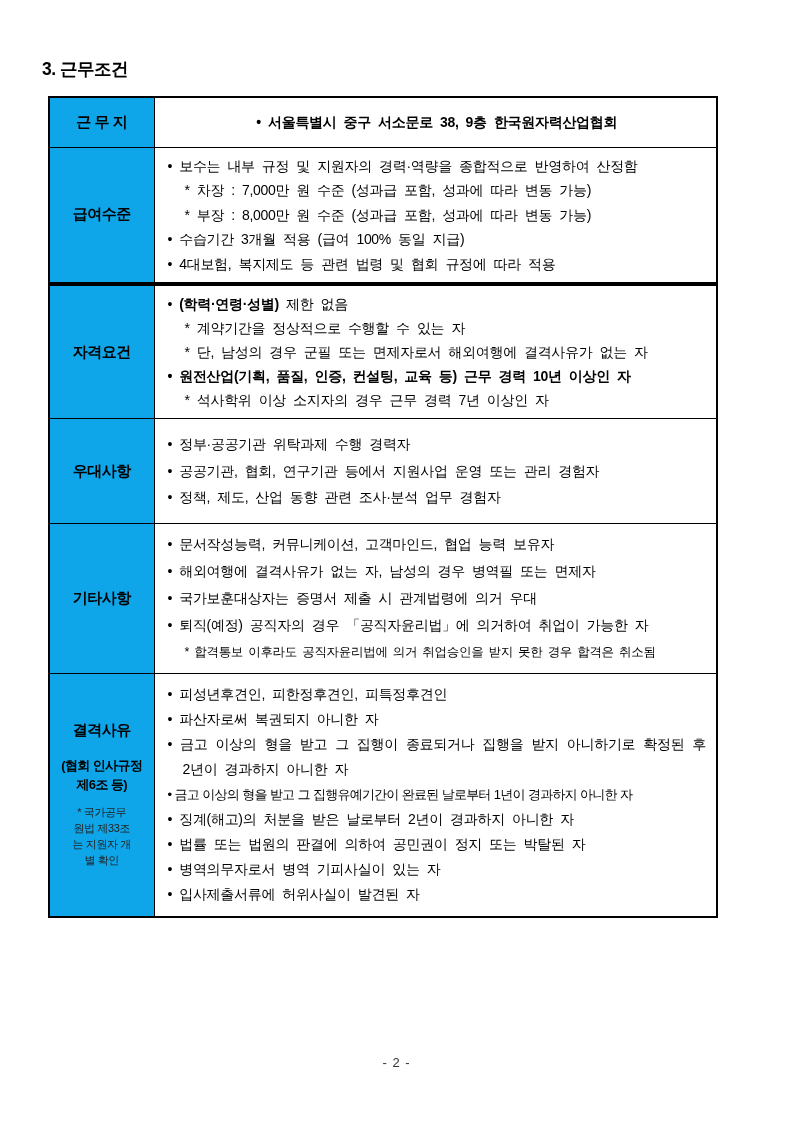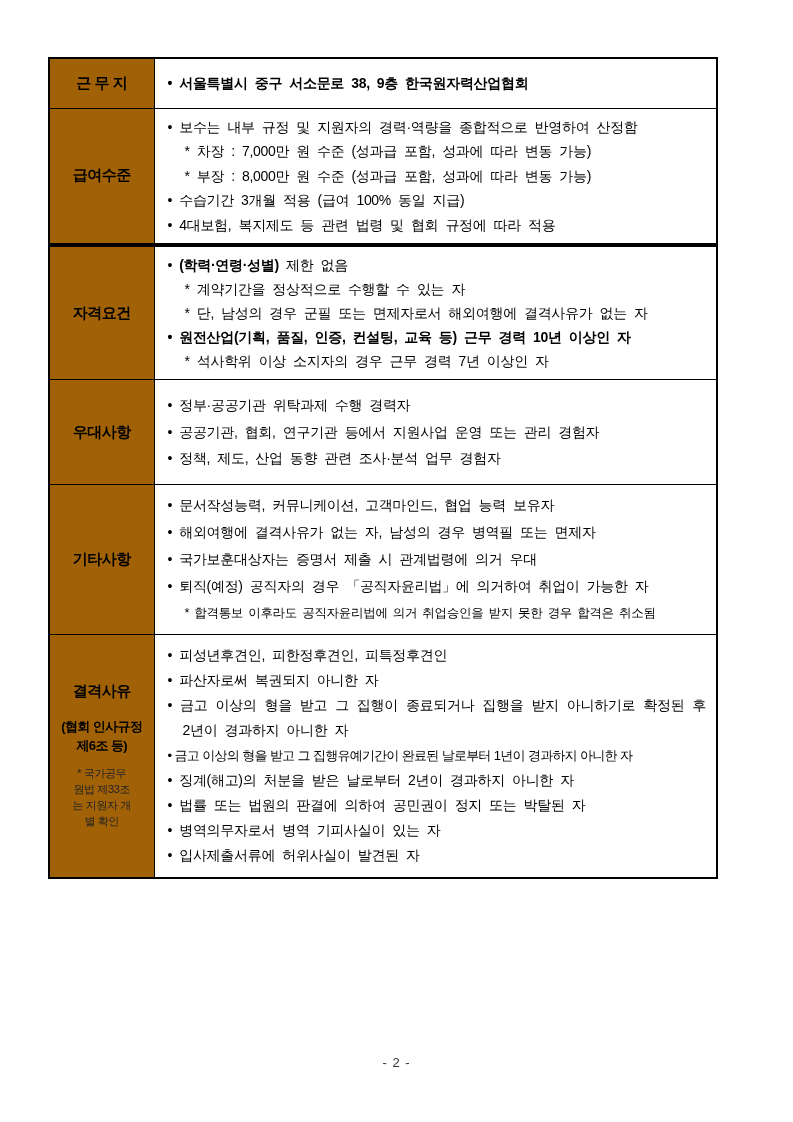--- a/index.html
+++ b/index.html
@@ -15,34 +15,34 @@
   }
   .sec-heading.second { margin-top:44px; }
   .doc-table {
     border-collapse:collapse; table-layout:fixed;
     width:670px; margin-left:6px;
     border:2px solid #000;
   }
   .doc-table td { border:1px solid #000; vertical-align:middle; box-sizing:border-box; }
   col.c-label { width:105px; }
   td.label {
-    background:#a16207; text-align:center; font-weight:bold;
+    background:#0ea5e9; text-align:center; font-weight:bold;
     font-size:15px; letter-spacing:-0.5px; padding:2px;
   }
   td.content { padding:6px 10px 6px 13px; font-size:14px; letter-spacing:-0.3px; }
   .line { word-spacing:3.5px; padding-left:15px; text-indent:-15px; }
   .line.sub { padding-left:32px; text-indent:-15px; }
   .bold { font-weight:bold; }
   .r-workplace, .r-hours { height:50px; }
   .r-salary { height:123px; }
   .r-qual { height:125px; }
   .r-pref { height:105px; }
   .r-etc  { height:150px; }
   .r-disq { height:243px; }
-  .r-workplace .line, .r-hours .line { line-height:22px; }
+  .r-workplace .line, .r-hours .line { line-height:22px;text-align:center; }
   .r-salary .line { line-height:24.5px; }
   .r-qual .line { line-height:24px; }
   .r-pref .line { line-height:26.5px; }
   .r-etc .line { line-height:27px; }
   .r-disq .line { line-height:25px; }
   .r-etc .line.small { font-size:12.5px; word-spacing:2px; }
   .r-disq .line.justify2 { text-align:justify; }
   .r-disq .line.condensed {
     font-size:13px; letter-spacing:-0.8px; word-spacing:0.5px; white-space:nowrap;
   }
@@ -52,20 +52,21 @@
   .footer {
     position:absolute; left:0; right:0; bottom:52px;
     text-align:center; font-size:13px; color:#333; letter-spacing:1px;
   }
 </style>
 </head>
 <body>
 
 <div class="page">
 
+  <h2 class="sec-heading">3. 근무조건</h2>
 
   <table class="doc-table">
     <colgroup>
         <col class="c-label">
         <col>
       </colgroup>
     <tbody>
       <tr class="r-workplace">
         <td class="label">근 무 지</td>
         <td class="content">

